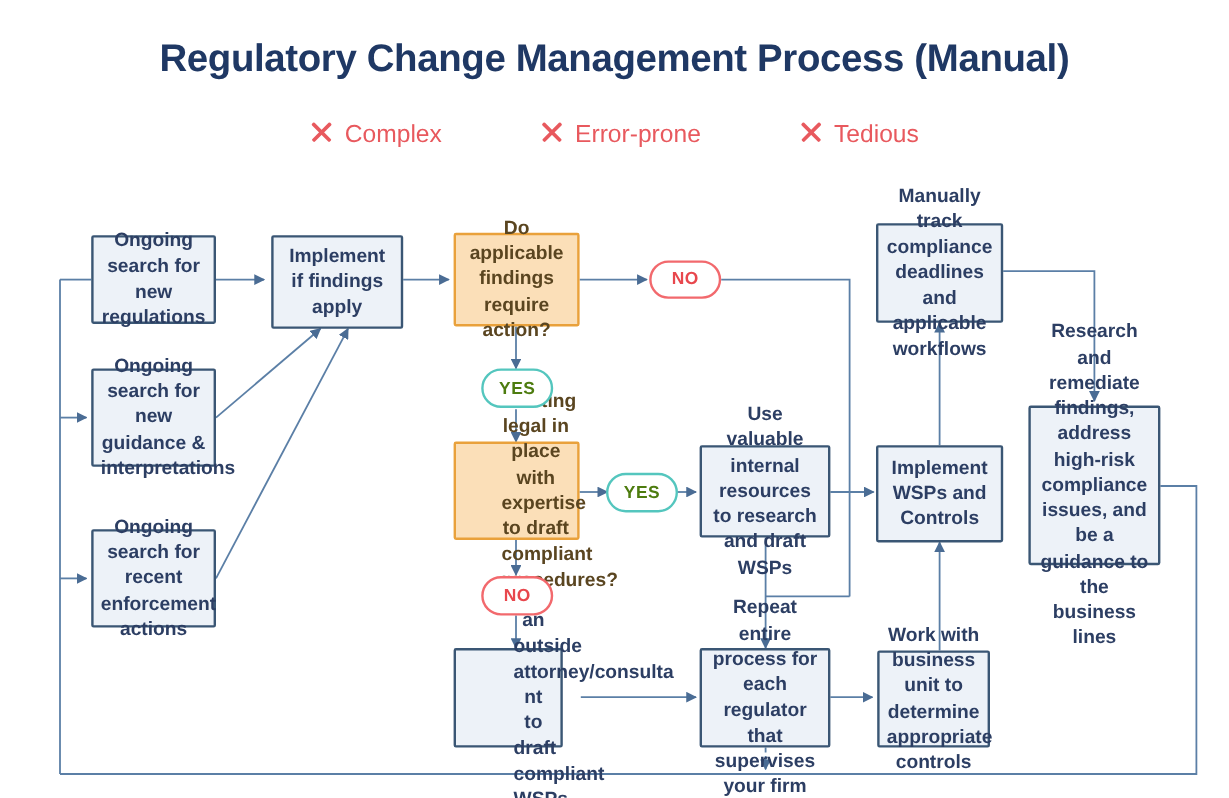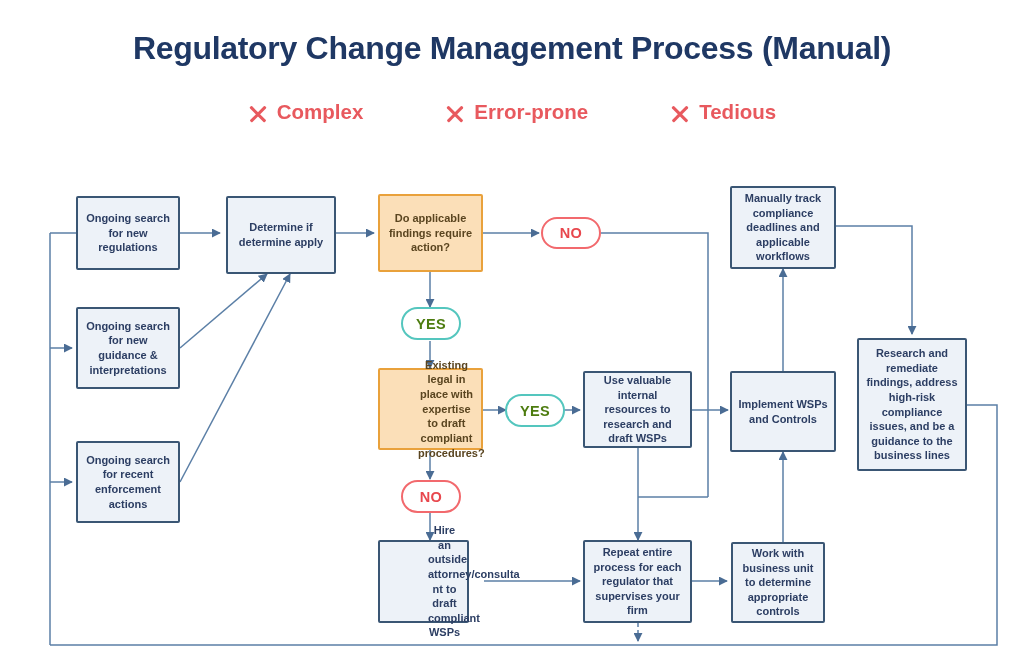--- a/index.html
+++ b/index.html
@@ -41,25 +41,25 @@
     left: 0;
     top: 100px;
     width: 1024px;
     display: flex;
     justify-content: center;
     align-items: center;
     gap: 82px;
   }
   .tag {
     display: flex;
-    align-items: flex-end;
+    align-items: flex-start;
     gap: 9px;
     color: #E8595E;
     font-size: 20.5px;
-    font-weight: bold;
+    font-weight: normal;
     white-space: nowrap;
   }
   .xmark {
     display: inline-block;
     width: 20px;
     height: 20px;
     position: relative;
     flex: 0 0 auto;
   }
   .xmark::before, .xmark::after {
@@ -76,21 +76,21 @@
   .xmark::after  { transform: translate(-50%,-50%) rotate(-45deg); }
 
   
   .node {
     position: absolute;
     box-sizing: border-box;
     display: flex;
     align-items: center;
     justify-content: center;
     text-align: center;
-    font-size: 11px;
+    font-size: 16px;
     font-weight: bold;
     line-height: 1.33;
     color: #2C3E63;
     padding: 4px 6px;
     border-radius: 2px;
     z-index: 3;
   }
   .node.blue {
     background: #EDF2F8;
     border: 2.4px solid #3A5674;
@@ -217,21 +217,21 @@
 
   <div class="node blue" style="left:76px; top:307px; width:104px; height:82px;">
     <span>Ongoing search for new guidance &amp; interpretations</span>
   </div>
 
   <div class="node blue" style="left:76px; top:441px; width:104px; height:82px;">
     <span>Ongoing search for recent enforcement actions</span>
   </div>
 
   <div class="node blue" style="left:226px; top:196px; width:110px; height:78px;">
-    <span>Determine if determine apply</span>
+    <span>Implement if findings apply</span>
   </div>
 
   <div class="node orange" style="left:378px; top:194px; width:105px; height:78px;">
     <span>Do applicable findings require action?</span>
   </div>
 
   <div class="node orange" style="left:378px; top:368px; width:105px; height:82px;padding-left:38px;">
     <span>Existing legal in place with expertise to draft compliant procedures?</span>
   </div>
 

